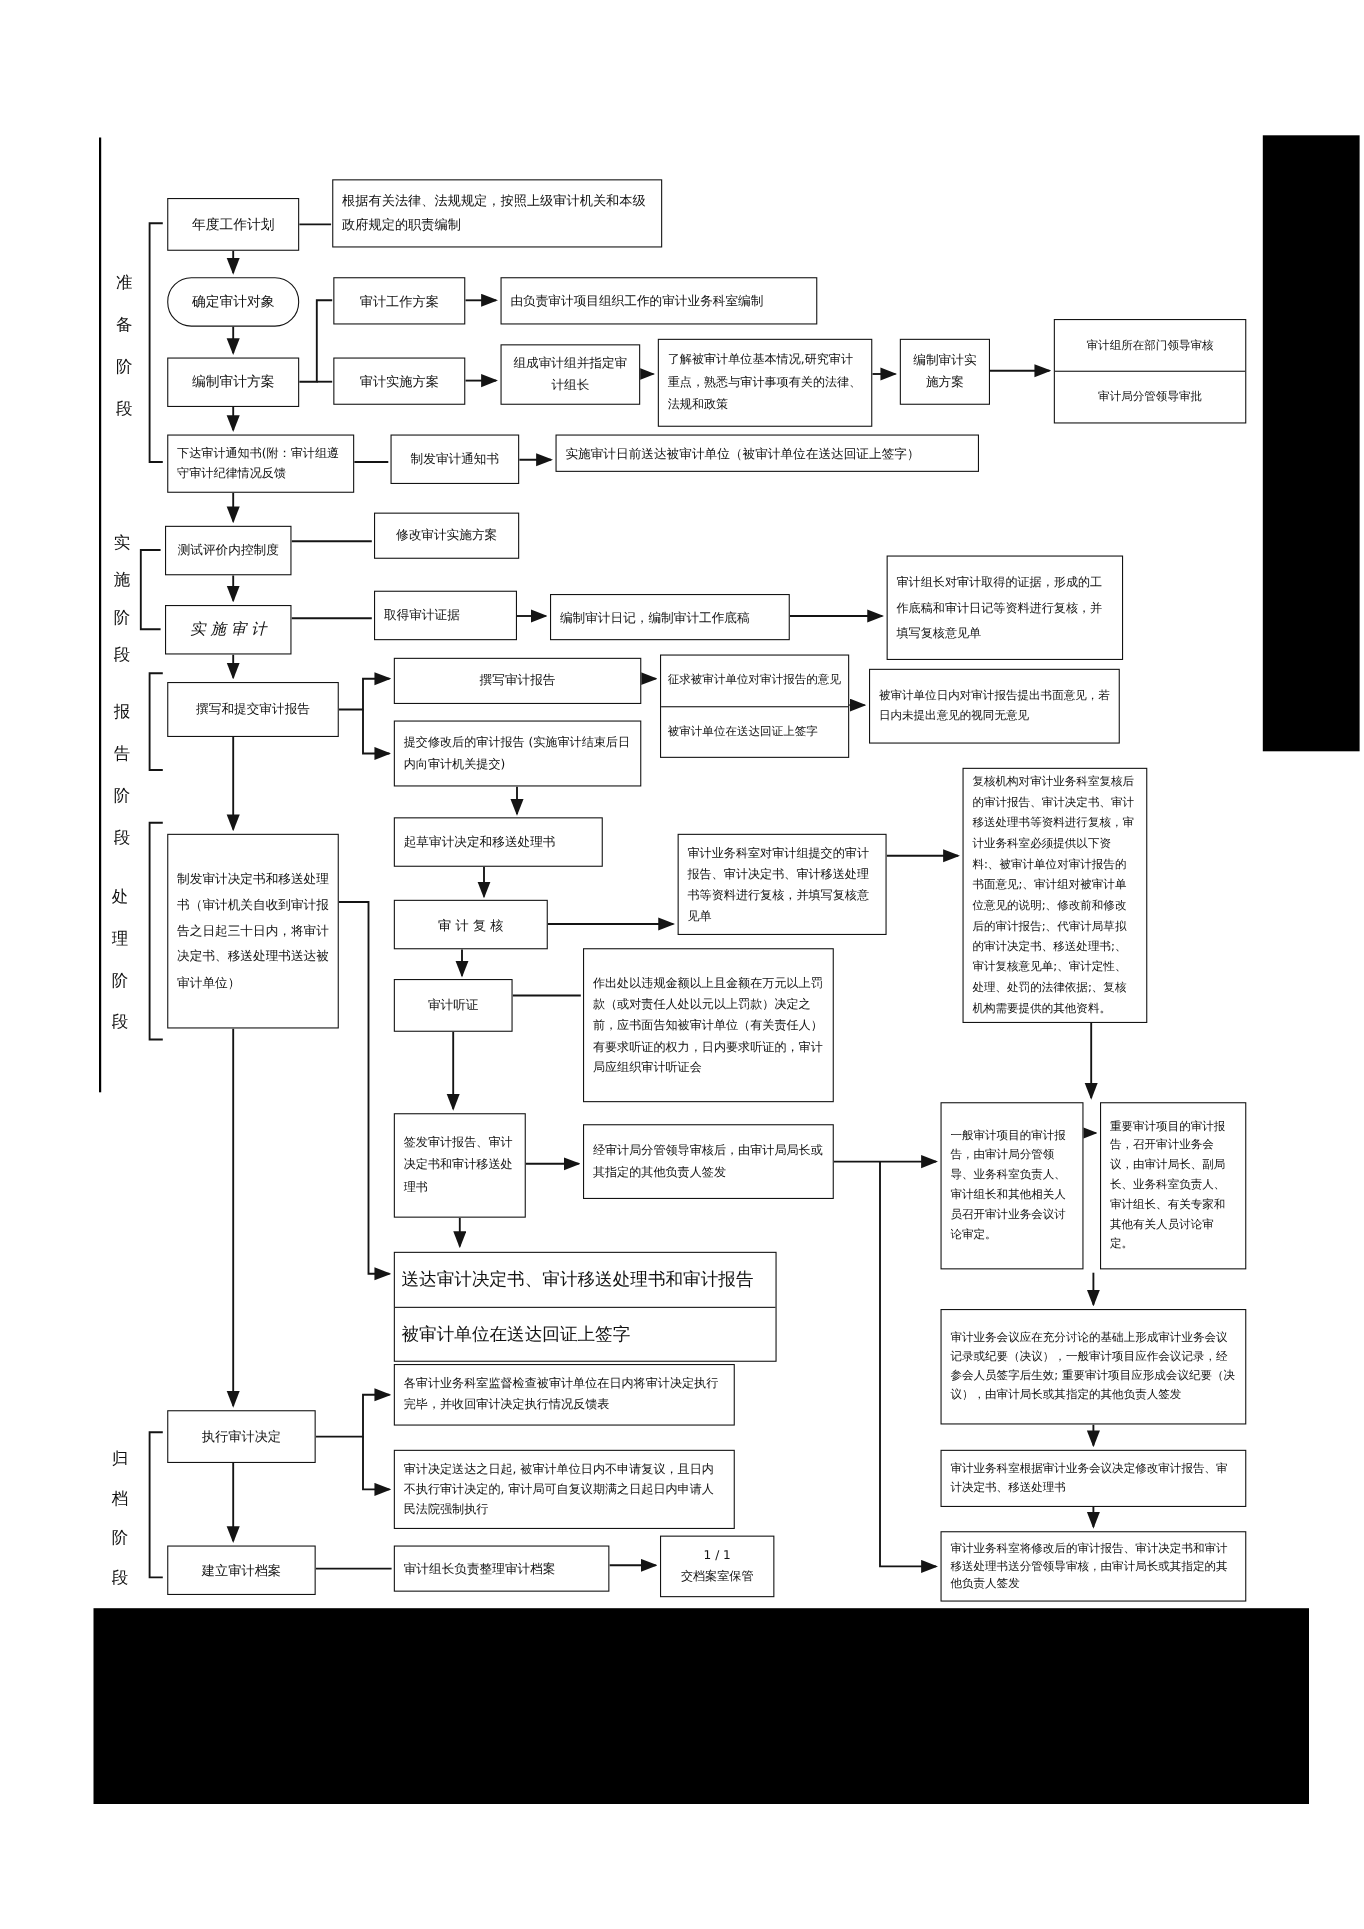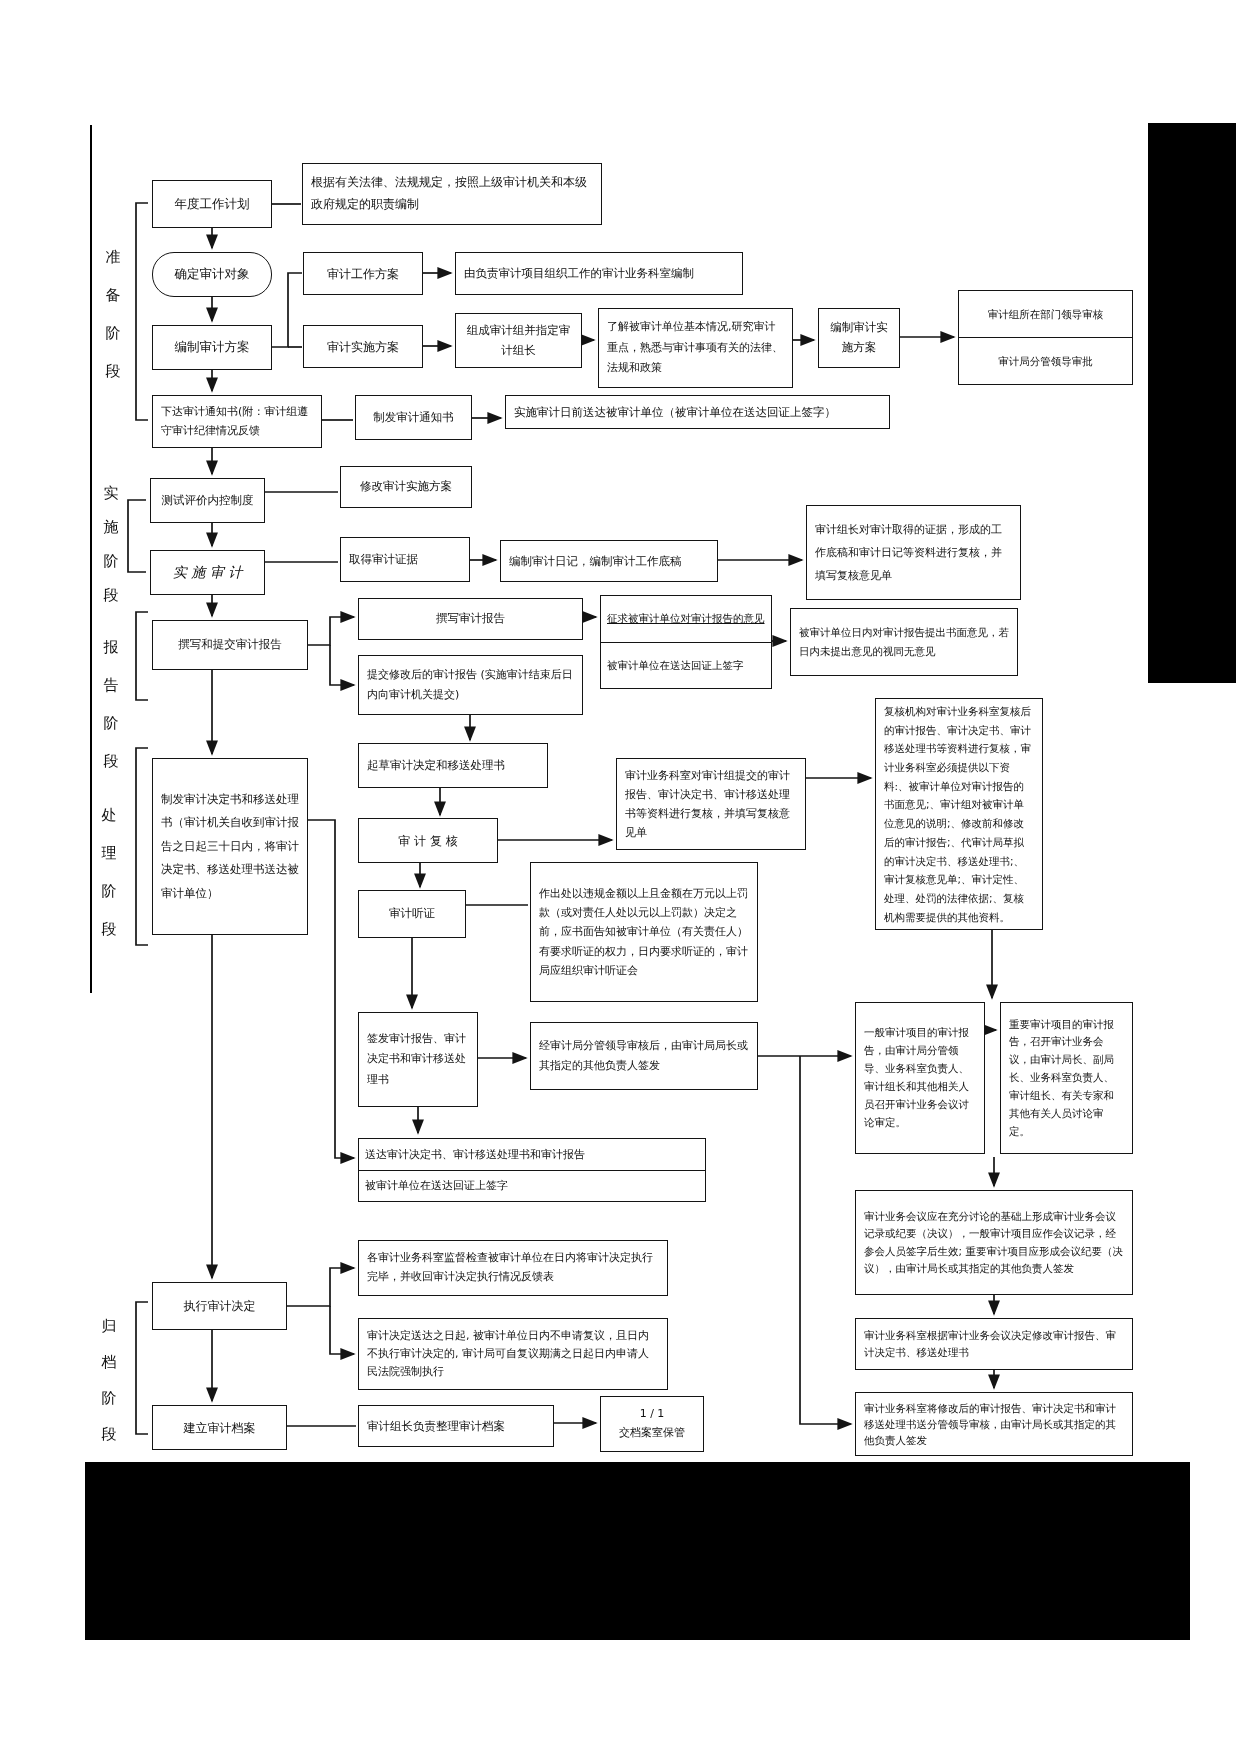--- a/index.html
+++ b/index.html
@@ -166,21 +166,21 @@
       <div class="box left" style="left: 806px; top: 505px; width: 215px; height: 95px; font-size: 11px; line-height: 2.1;">
         <div class="inner" style="white-space: pre-line;">审计组长对审计取得的证据，形成的工作底稿和审计日记等资料进行复核，并填写复核意见单</div>
       </div>
       <div class="box center" style="left: 152px; top: 620px; width: 156px; height: 50px; font-size: 11.5px; line-height: 1.5;">
         <div class="inner" style="white-space: pre-line;">撰写和提交审计报告</div>
       </div>
       <div class="box center" style="left: 358px; top: 598px; width: 225px; height: 42px; font-size: 11.5px; line-height: 1.5;">
         <div class="inner" style="white-space: pre-line;">撰写审计报告</div>
       </div>
       <div class="box left" style="left: 600px; top: 595px; width: 172px; height: 94px; font-size: 10.5px; line-height: 1.4;">
-        <div class="cell" style="flex: 1 1 0%; text-decoration: underline;">征求被审计单位对审计报告的意见</div>
+        <div class="cell" style="flex: 1 1 0%;">征求被审计单位对审计报告的意见</div>
         <div class="cell" style="flex: 1 1 0%;">被审计单位在送达回证上签字</div>
       </div>
       <div class="box left" style="left: 790px; top: 608px; width: 228px; height: 68px; font-size: 10.5px; line-height: 1.8;">
         <div class="inner" style="white-space: pre-line;">被审计单位日内对审计报告提出书面意见，若日内未提出意见的视同无意见</div>
       </div>
       <div class="box left" style="left: 358px; top: 655px; width: 225px; height: 60px; font-size: 11px; line-height: 1.8;">
         <div class="inner" style="white-space: pre-line;">提交修改后的审计报告 (实施审计结束后日内向审计机关提交)</div>
       </div>
       <div class="box left" style="left: 152px; top: 758px; width: 156px; height: 177px; font-size: 11.5px; line-height: 2.05;">
         <div class="inner" style="white-space: pre-line;">制发审计决定书和移送处理书（审计机关自收到审计报告之日起三十日内，将审计决定书、移送处理书送达被审计单位）</div>
@@ -208,21 +208,21 @@
       </div>
       <div class="box left" style="left: 530px; top: 1022px; width: 228px; height: 68px; font-size: 11px; line-height: 1.8;">
         <div class="inner" style="white-space: pre-line;">经审计局分管领导审核后，由审计局局长或其指定的其他负责人签发</div>
       </div>
       <div class="box left" style="left: 855px; top: 1002px; width: 130px; height: 152px; font-size: 10.5px; line-height: 1.7;">
         <div class="inner" style="white-space: pre-line;">一般审计项目的审计报告，由审计局分管领导、业务科室负责人、审计组长和其他相关人员召开审计业务会议讨论审定。</div>
       </div>
       <div class="box left" style="left: 1000px; top: 1002px; width: 133px; height: 152px; font-size: 10.5px; line-height: 1.7;">
         <div class="inner" style="white-space: pre-line;">重要审计项目的审计报告，召开审计业务会议，由审计局长、副局长、业务科室负责人、审计组长、有关专家和其他有关人员讨论审定。</div>
       </div>
-      <div class="box left" style="left: 358px; top: 1138px; width: 348px; height: 64px; font-size: 11px; line-height: 1.4; align-items: center;">
+      <div class="box left" style="left: 358px; top: 1138px; width: 348px; height: 100px; font-size: 16px; line-height: 1.4; align-items: center;">
         <div class="cell" style="flex: 1 1 0%;">送达审计决定书、审计移送处理书和审计报告</div>
         <div class="cell" style="flex: 1 1 0%;">被审计单位在送达回证上签字</div>
       </div>
       <div class="box left" style="left: 855px; top: 1190px; width: 278px; height: 105px; font-size: 10.5px; line-height: 1.65;">
         <div class="inner" style="white-space: pre-line;">审计业务会议应在充分讨论的基础上形成审计业务会议记录或纪要（决议），一般审计项目应作会议记录，经参会人员签字后生效; 重要审计项目应形成会议纪要（决议），由审计局长或其指定的其他负责人签发</div>
       </div>
       <div class="box left" style="left: 855px; top: 1318px; width: 278px; height: 52px; font-size: 10.5px; line-height: 1.6;">
         <div class="inner" style="white-space: pre-line;">审计业务科室根据审计业务会议决定修改审计报告、审计决定书、移送处理书</div>
       </div>
       <div class="box left" style="left: 855px; top: 1392px; width: 278px; height: 64px; font-size: 10.5px; line-height: 1.55;">

